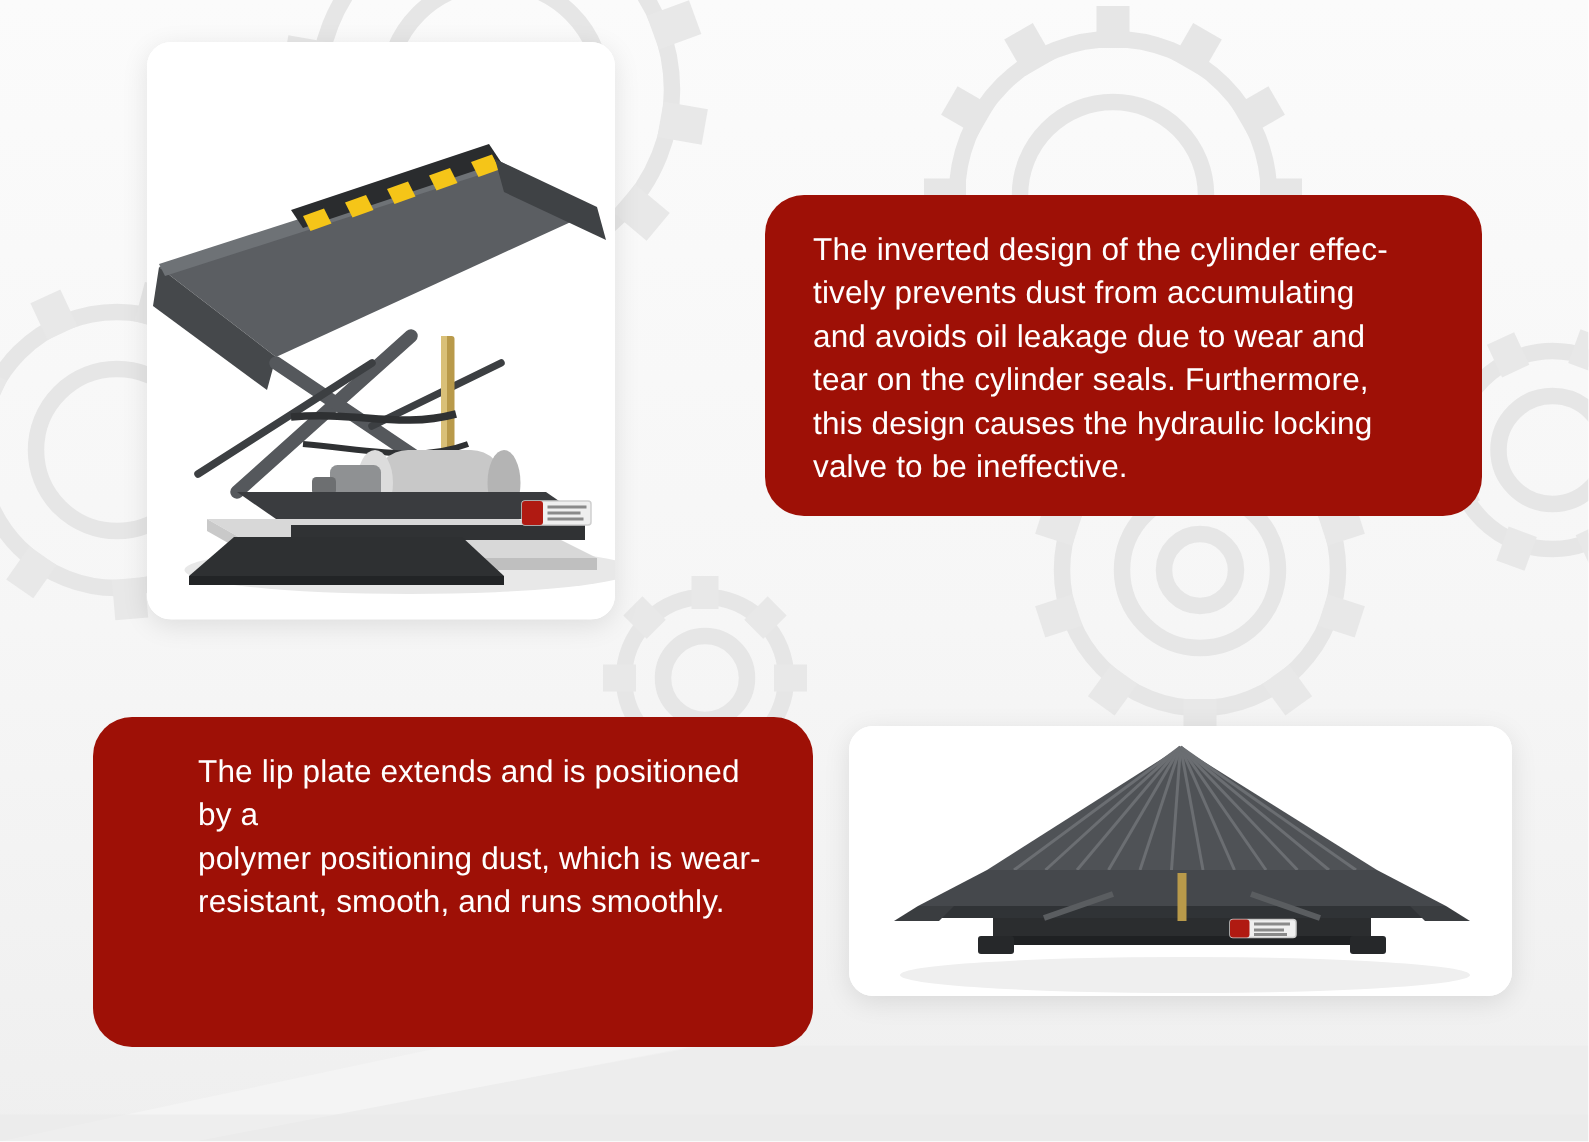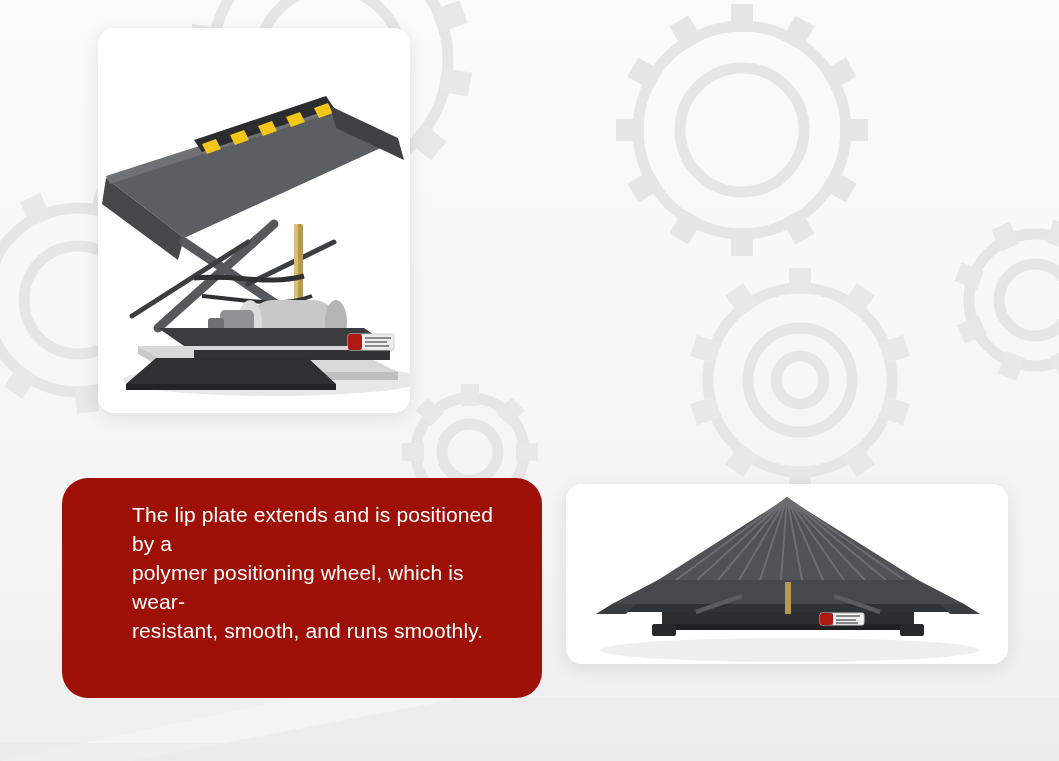--- a/index.html
+++ b/index.html
@@ -457,20 +457,28 @@
         <rect x="254" y="129" width="13" height="12" rx="2" fill="#b01a12"></rect>
         <g fill="#8a8a8a">
           <rect x="270" y="131" width="24" height="2"></rect>
           <rect x="270" y="135" width="20" height="2"></rect>
           <rect x="270" y="138" width="22" height="2"></rect>
         </g>
       </svg>
     </div>
   </div>
 
+  <div class="callout" id="callout-top">
+    <p>The inverted design of the cylinder effec-
+tively prevents dust from accumulating
+and avoids oil leakage due to wear and
+tear on the cylinder seals. Furthermore,
+this design causes the hydraulic locking
+valve to be ineffective.</p>
+  </div>
 
   <div class="callout" id="callout-bottom">
     <p>The lip plate extends and is positioned by a
-polymer positioning wheel, which is wear-
+polymer positioning dust, which is wear-
 resistant, smooth, and runs smoothly.</p>
   </div>
 
 </div>
 
 </body></html>

